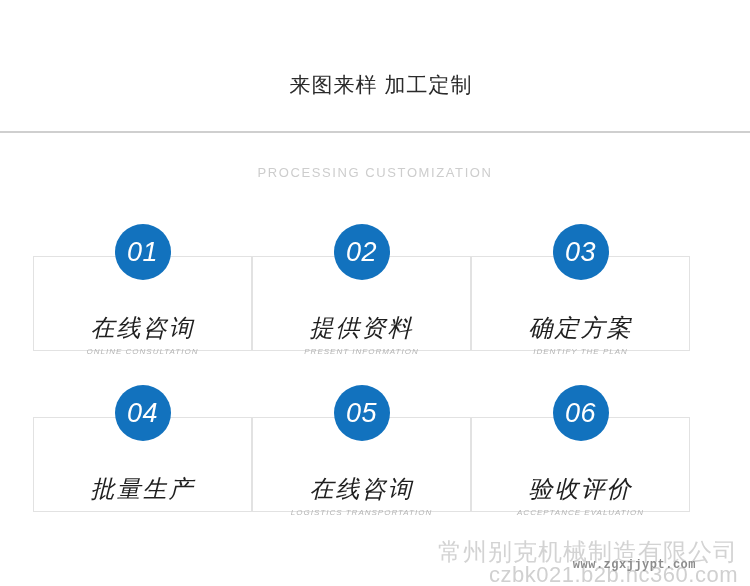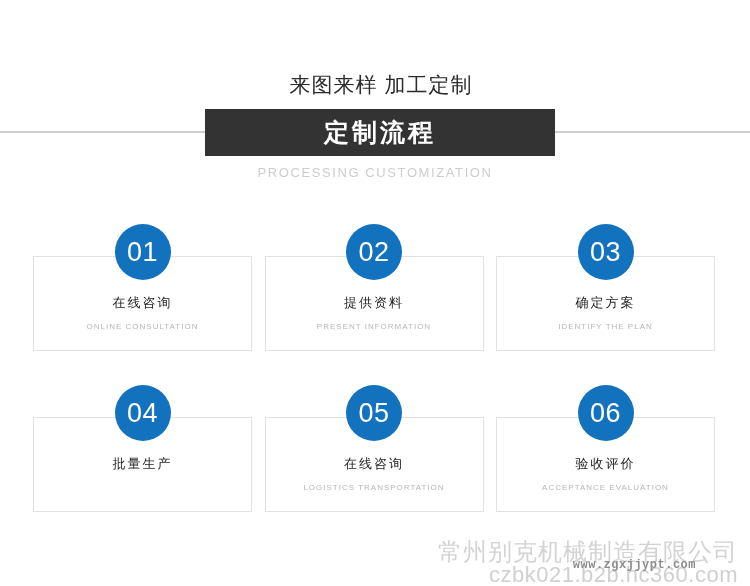--- a/index.html
+++ b/index.html
@@ -85,22 +85,23 @@
   
   .steps {
     position: absolute;
     left: 33px;
     top: 256px;
     width: 682px;
   }
 
   .step-row {
     display: flex;
-    justify-content: space-between;
+    justify-content: flex-start;
     margin-bottom: 66px;
+    font-style: italic;
   }
   .step-row:last-child { margin-bottom: 0; }
 
   .step-card {
     position: relative;
     width: 219px;
     height: 95px;
     box-sizing: border-box;
     border: 1px solid #e2e2e2;
     background: #ffffff;
@@ -127,25 +128,26 @@
 
   .step-body {
     position: absolute;
     left: 0;
     top: 33px;
     width: 100%;
     text-align: center;
   }
 
   .step-title {
-    font-size: 13px;
+    font-size: 24px;
     color: #1f1f1f;
     letter-spacing: 2px;
     line-height: 26px;
     white-space: nowrap;
+    margin-top: 25px;
   }
 
   .step-caption {
     margin-top: 5px;
     font-size: 8px;
     color: #b6b6b6;
     letter-spacing: 1px;
     line-height: 11px;
     white-space: nowrap;
   }
@@ -192,21 +194,20 @@
   }
 </style>
 </head>
 <body>
 
 <div class="page">
 
   <div class="header">
     <div class="eyebrow">来图来样 加工定制</div>
     <div class="rule"></div>
-    <div class="banner">定制流程</div>
     <div class="subtitle">PROCESSING CUSTOMIZATION</div>
   </div>
 
   <div class="steps">
 
     <div class="step-row">
 
       <div class="step-card">
         <div class="step-badge">01</div>
         <div class="step-body">

